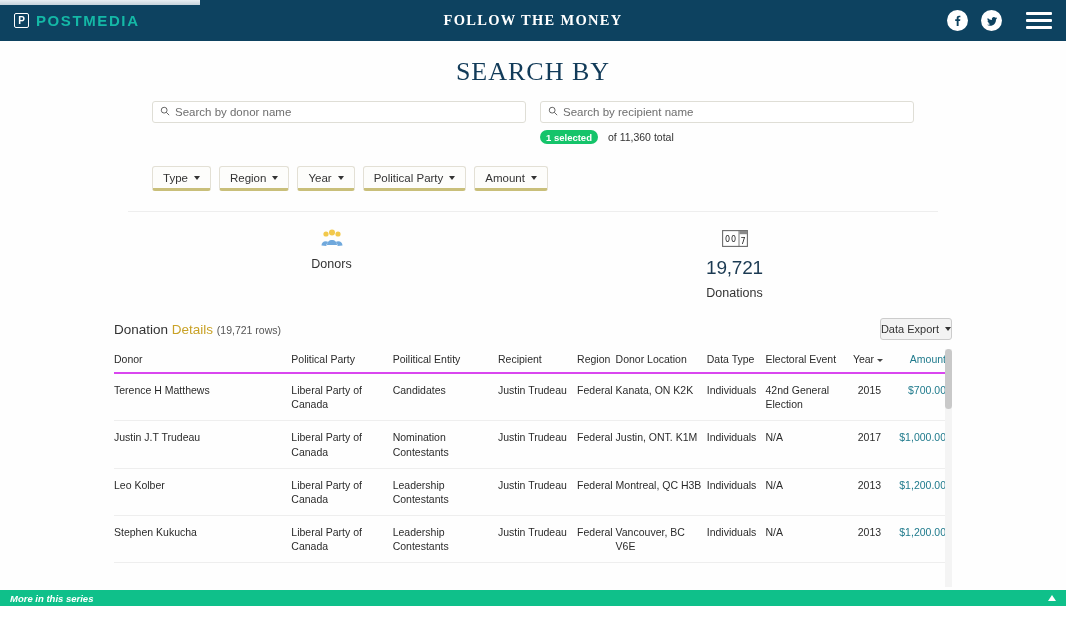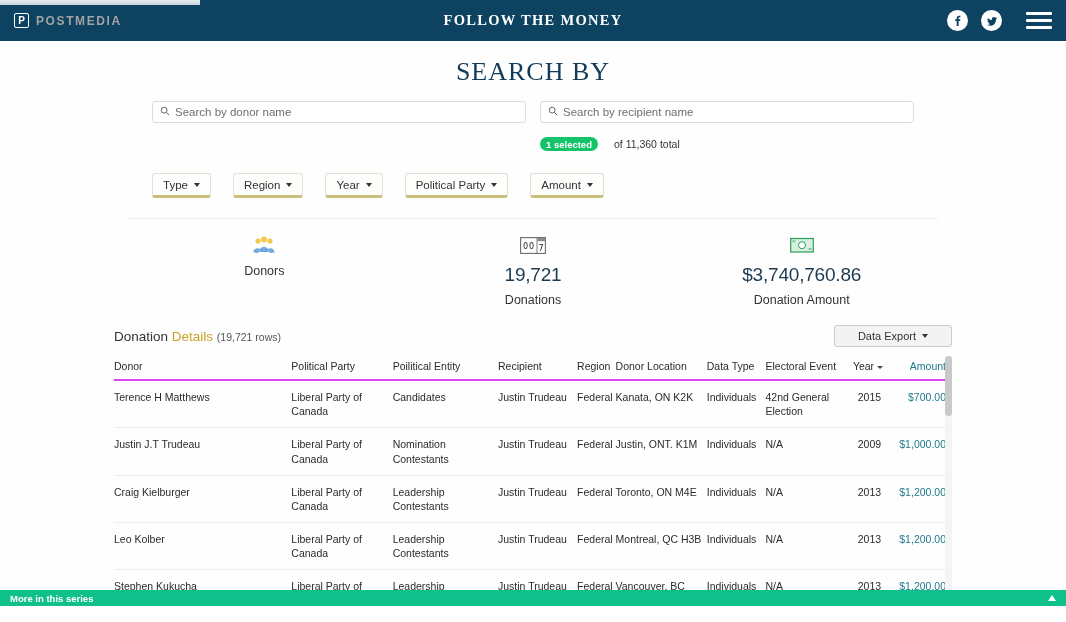--- a/index.html
+++ b/index.html
@@ -28,21 +28,21 @@
   }
   #brand { display: flex; align-items: center; gap: 7px; }
   #brand-mark {
     width: 15px; height: 15px;
     border: 1.6px solid #ffffff; border-radius: 2px;
     color: #ffffff; font-size: 10px; font-weight: bold;
     display: flex; align-items: center; justify-content: center;
     line-height: 1;
   }
   #brand-name {
-    color: #a3a3a3; font-size: 12px; font-weight: bold;
+    color: #14b8a6; font-size: 15px; font-weight: bold;
     letter-spacing: 1.6px;
   }
   #header-title {
     position: absolute; left: 0; right: 0; top: 0;
     height: 41px; line-height: 41px; text-align: center;
     color: #ffffff; font-family: "Liberation Serif", serif;
     font-size: 14.5px; font-weight: bold; letter-spacing: 1.3px;
     pointer-events: none;
   }
   #header-actions {
@@ -86,35 +86,35 @@
     padding: 0 8px 0 22px;
     outline: none;
   }
   .search-input::placeholder { color: #6e6e6e; }
   .search-glyph {
     position: absolute; left: 8px; top: 5px;
     width: 10px; height: 10px; color: #4a4a4a;
     pointer-events: none;
   }
   #selection-status {
-    margin-top: 14px; font-size: 10.5px; color: #333333;
-    display: flex; align-items: center; gap: 16px;
+    margin-top: 7px; font-size: 10.5px; color: #333333;
+    display: flex; align-items: center; gap: 10px;
   }
   #selected-badge {
     background: #15c46a; color: #ffffff;
     font-size: 9.5px; font-weight: bold;
     border-radius: 8px; padding: 1.5px 6px;
   }
 
   
   #filter-row {
     display: flex; align-items: center;
     padding: 22px 152px 0;
   }
-  #filter-buttons { display: flex; gap: 22px; }
+  #filter-buttons { display: flex; gap: 8px; }
   .filter-button {
     background: #fdfdfb;
     border: 1px solid #e3e0d5;
     border-bottom: 3px solid #c9bf7a;
     border-radius: 3px;
     font-family: "Liberation Sans", sans-serif;
     font-size: 11.5px; color: #333333;
     padding: 5px 10px 4px;
     cursor: pointer;
     display: flex; align-items: center; gap: 6px;
@@ -156,21 +156,21 @@
   #table-panel { padding: 18px 114px 0; position: relative; }
   #table-head-row { display: flex; align-items: center; }
   #table-caption { font-size: 13.5px; color: #333333; }
   #table-caption .accent { color: #c9a227; }
   #table-caption .rows-count { font-size: 10.5px; color: #555555; }
   #data-export-button {
     margin-left: auto;
     background: #f3f3f3; border: 1px solid #cccccc; border-radius: 3px;
     font-family: "Liberation Sans", sans-serif;
     font-size: 11px; color: #333333;
-    padding: 4px 23px; cursor: pointer;
+    padding: 4px 0; cursor: pointer;
     display: flex; align-items: center; gap: 6px;
   }
 
   #table-scroll {
     margin-top: 9px;
     height: 238px; overflow: hidden; position: relative;
   }
   table { width: 100%; border-collapse: collapse; table-layout: fixed; }
   thead th {
     text-align: left; font-size: 10.5px; font-weight: normal;
@@ -208,20 +208,21 @@
     position: absolute; top: 0; left: 0; width: 7px; height: 60px;
     background: #c9c9c9; border-radius: 4px;
   }
 
   
   #series-footer {
     position: absolute; left: 0; right: 0; bottom: 0;
     height: 16px; background: #0fc08a;
     display: flex; align-items: center;
     padding: 0 10px;
+    font-style: italic;
   }
   #series-footer-label {
     color: #ffffff; font-size: 9.5px; font-weight: bold;
   }
   #series-footer-caret {
     margin-left: auto;
     width: 0; height: 0;
     border-left: 4px solid transparent;
     border-right: 4px solid transparent;
     border-bottom: 6px solid #ffffff;
@@ -335,32 +336,20 @@
           <rect x="17.4" y="1" width="7.9" height="3.2" fill="#8a8a8a"></rect>
           <text x="3" y="12" font-family="DejaVu Sans, sans-serif" font-size="8" fill="#222222">0</text>
           <text x="9" y="12" font-family="DejaVu Sans, sans-serif" font-size="8" fill="#222222">0</text>
           <text x="18.4" y="14" font-family="DejaVu Sans, sans-serif" font-size="8" fill="#222222">7</text>
         </svg>
       </div>
       <div class="stat-value">19,721</div>
       <div class="stat-label">Donations</div>
     </div>
 
-    <div class="stat-card">
-      <div class="stat-icon">
-        <svg width="24" height="17" viewBox="0 0 24 17">
-          <rect x="0.7" y="1.5" width="22.6" height="13.5" fill="#d6f0dd" stroke="#2e9e5b" stroke-width="1.2"></rect>
-          <circle cx="12" cy="8.2" r="3.5" fill="#ffffff" stroke="#2e9e5b" stroke-width="1"></circle>
-          <rect x="2.4" y="3.3" width="3" height="2" fill="#7fc99a"></rect>
-          <rect x="18.6" y="11" width="3" height="2" fill="#7fc99a"></rect>
-        </svg>
-      </div>
-      <div class="stat-value">$3,740,760.86</div>
-      <div class="stat-label">Donation Amount</div>
-    </div>
   </div>
 
   <div id="table-panel">
     <div id="table-head-row">
       <div id="table-caption">
         <span>Donation</span>
         <span class="accent">Details</span>
         <span class="rows-count">(19,721 rows)</span>
       </div>
       <button id="data-export-button">
@@ -412,34 +401,22 @@
           </tr>
           <tr>
             <td>Justin J.T Trudeau</td>
             <td>Liberal Party of Canada</td>
             <td>Nomination Contestants</td>
             <td>Justin Trudeau</td>
             <td>Federal</td>
             <td>Justin, ONT. K1M</td>
             <td>Individuals</td>
             <td>N/A</td>
-            <td class="year-cell">2009</td>
+            <td class="year-cell">2017</td>
             <td class="amount-cell">$1,000.00</td>
-          </tr>
-          <tr>
-            <td>Craig Kielburger</td>
-            <td>Liberal Party of Canada</td>
-            <td>Leadership Contestants</td>
-            <td>Justin Trudeau</td>
-            <td>Federal</td>
-            <td>Toronto, ON M4E</td>
-            <td>Individuals</td>
-            <td>N/A</td>
-            <td class="year-cell">2013</td>
-            <td class="amount-cell">$1,200.00</td>
           </tr>
           <tr>
             <td>Leo Kolber</td>
             <td>Liberal Party of Canada</td>
             <td>Leadership Contestants</td>
             <td>Justin Trudeau</td>
             <td>Federal</td>
             <td>Montreal, QC H3B</td>
             <td>Individuals</td>
             <td>N/A</td>

